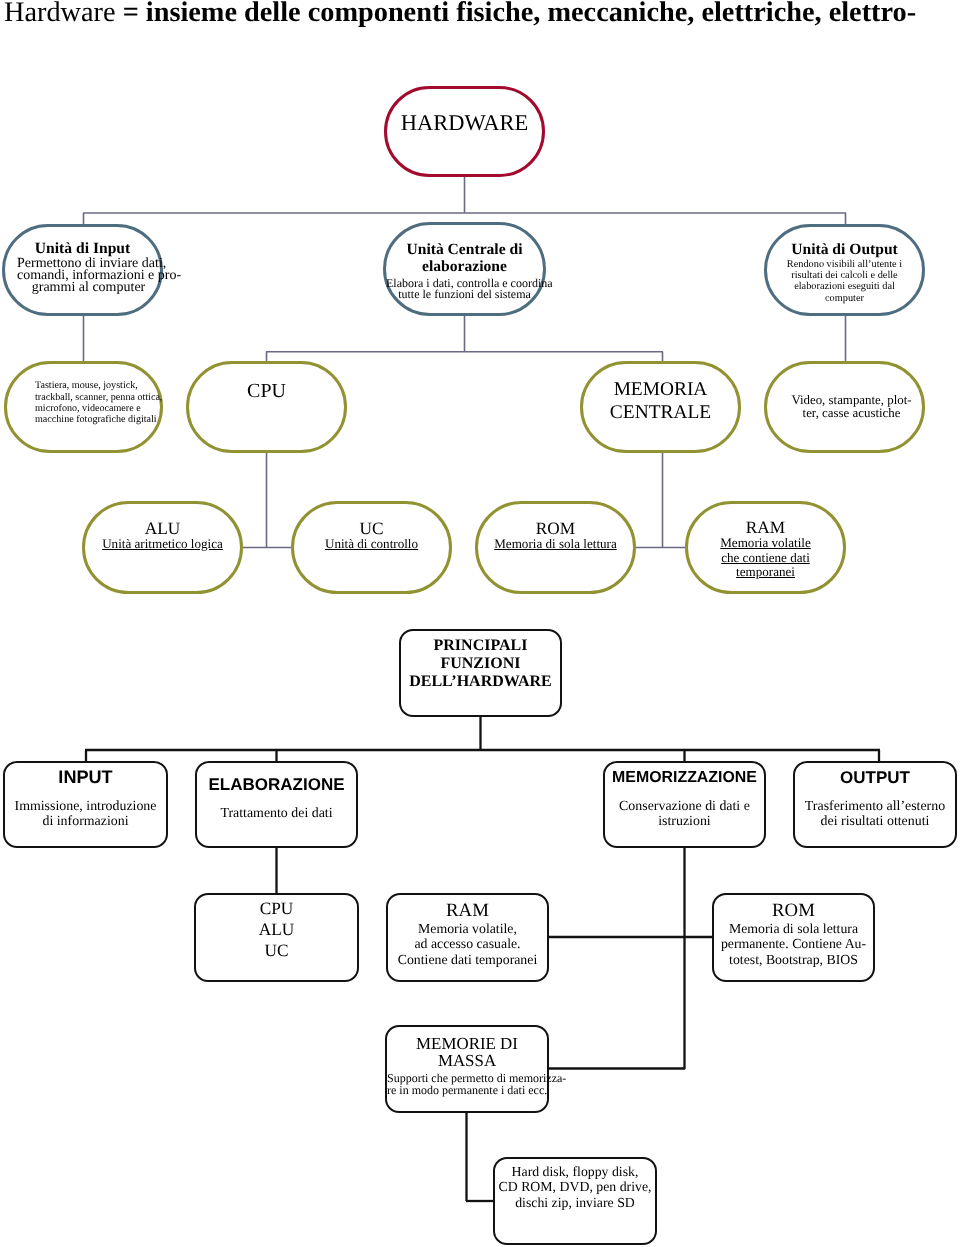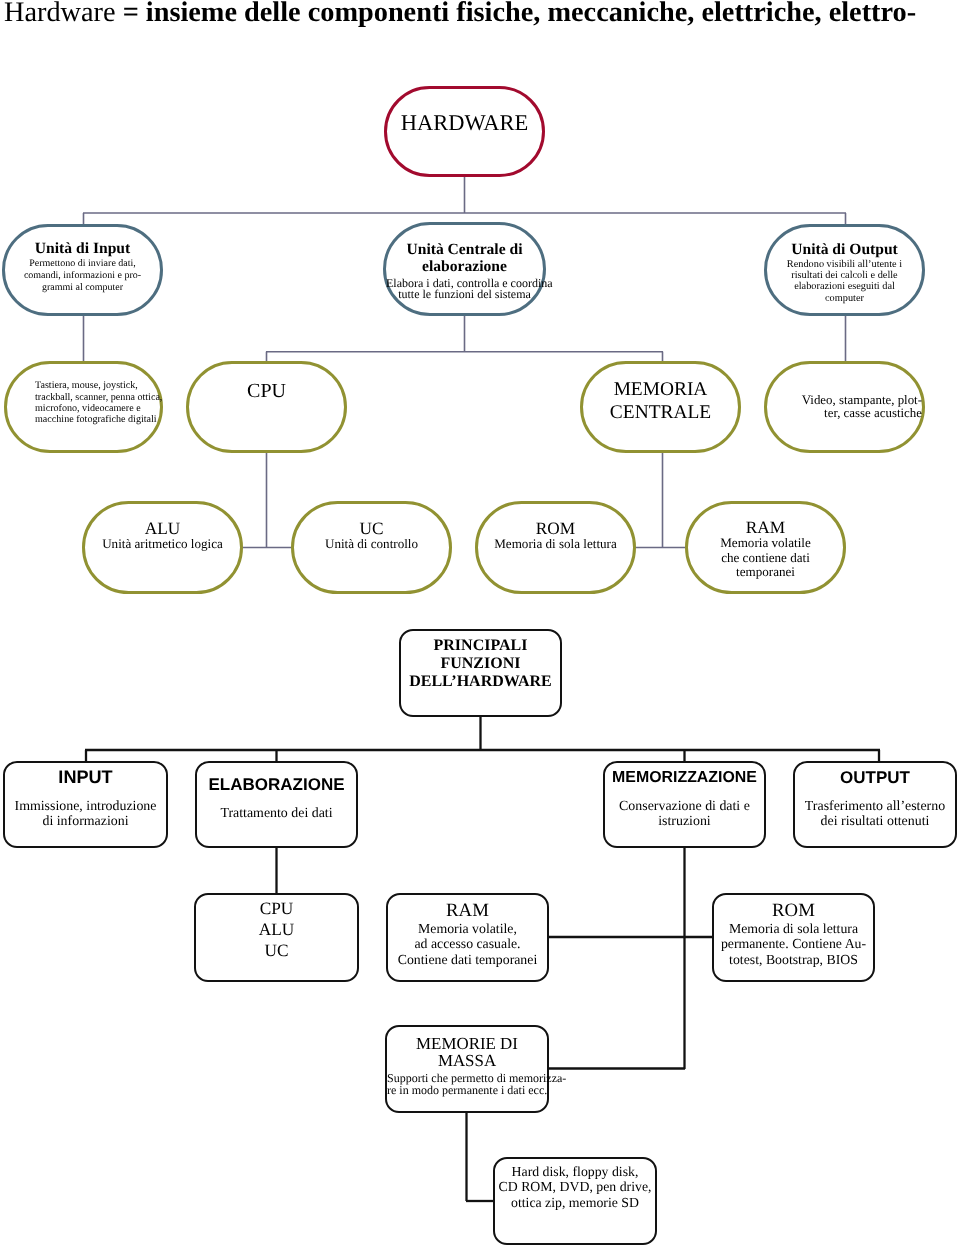--- a/index.html
+++ b/index.html
@@ -32,29 +32,29 @@
   
   .c-red{border:3.2px solid #A20A2E;}
   .c-blue{border:3.2px solid #4E6E80;}
   .c-olive{border:3.2px solid #919232;}
   .c-black{border:2px solid #121212;}
 
   
   .f-hw{font-size:22.5px;line-height:24px;position:relative;top:-9px;}
   .f-h2t{font-size:15.6px;line-height:16.5px;font-weight:700;}
   .f-h2t2{font-size:15.6px;line-height:17.1px;font-weight:700;}
-  .f-h2s{font-size:10px;line-height:12.2px;}
+  .f-h2s{font-size:14px;line-height:12.2px;padding-left:12px;}
   .f-h2s3{font-size:10.3px;line-height:11.3px;}
   .f-h2s2{font-size:12px;line-height:11.6px;position:relative;top:2px;}
   .f-h3{font-size:10.1px;line-height:11.4px;}
   .f-h3b{font-size:12.9px;line-height:13.2px;}
   .f-big{font-size:20px;line-height:23px;}
   .f-big2{font-size:19.4px;line-height:23px;}
   .f-r4t{font-size:17.3px;line-height:17px;font-weight:400;}
-  .f-r4s{font-size:13.1px;line-height:14.6px;}
+  .f-r4s{font-size:13.1px;line-height:14.6px;text-decoration:underline;}
   .f-prin{font-size:16px;line-height:18px;font-weight:700;}
   .f-r5t{font-size:17px;line-height:19px;font-weight:700;
          font-family:"Liberation Sans",sans-serif;position:relative;top:-4px;}
   .f-r5t.s1{font-size:18.1px;}
   .f-r5t.s3{font-size:15.9px;}
   .f-r5s{font-size:13.9px;line-height:15.2px;position:relative;top:8px;}
   .f-r6t{font-size:17.3px;line-height:21.2px;}
   .f-r6t2{font-size:18.8px;line-height:21px;}
   .f-r6s{font-size:13.8px;line-height:15.5px;}
   .f-mm{font-size:16.9px;line-height:17.5px;}
@@ -164,21 +164,21 @@
   </div>
 
   <div class="node stadium c-olive" style="left:580px;top:361px;width:161px;height:92px;">
     <div class="inner f-big2" style="top:-6px;">
         <div>MEMORIA</div>
         <div>CENTRALE</div>
       </div>
   </div>
 
   <div class="node stadium c-olive" style="left:764px;top:361px;width:161px;height:92px;">
-    <div class="inner f-h3b" style="text-align:right;padding-left:14px;top:0px;">
+    <div class="inner f-h3b" style="text-align:center;padding-left:14px;top:0px;">
         <div>Video, stampante, plot-</div>
         <div>ter, casse acustiche</div>
       </div>
   </div>
 
   <div class="node stadium c-olive" style="left:82px;top:501px;width:161px;height:93px;">
     <div class="inner" style="top:-12px;">
       <div class="f-r4t">
           <div>ALU</div>
         </div>
@@ -322,17 +322,17 @@
           <div>Supporti che permetto di memorizza-</div>
           <div>re in modo permanente i dati ecc.</div>
         </div>
     </div>
   </div>
 
   <div class="node rr c-black" style="left:493px;top:1157px;width:164px;height:88px;">
     <div class="inner f-r6s" style="top:-14px;">
         <div>Hard disk, floppy disk,</div>
         <div>CD ROM, DVD, pen drive,</div>
-        <div>ottica zip, memorie SD</div>
+        <div>dischi zip, inviare SD</div>
       </div>
   </div>
 
 </div>
 
 </body></html>

